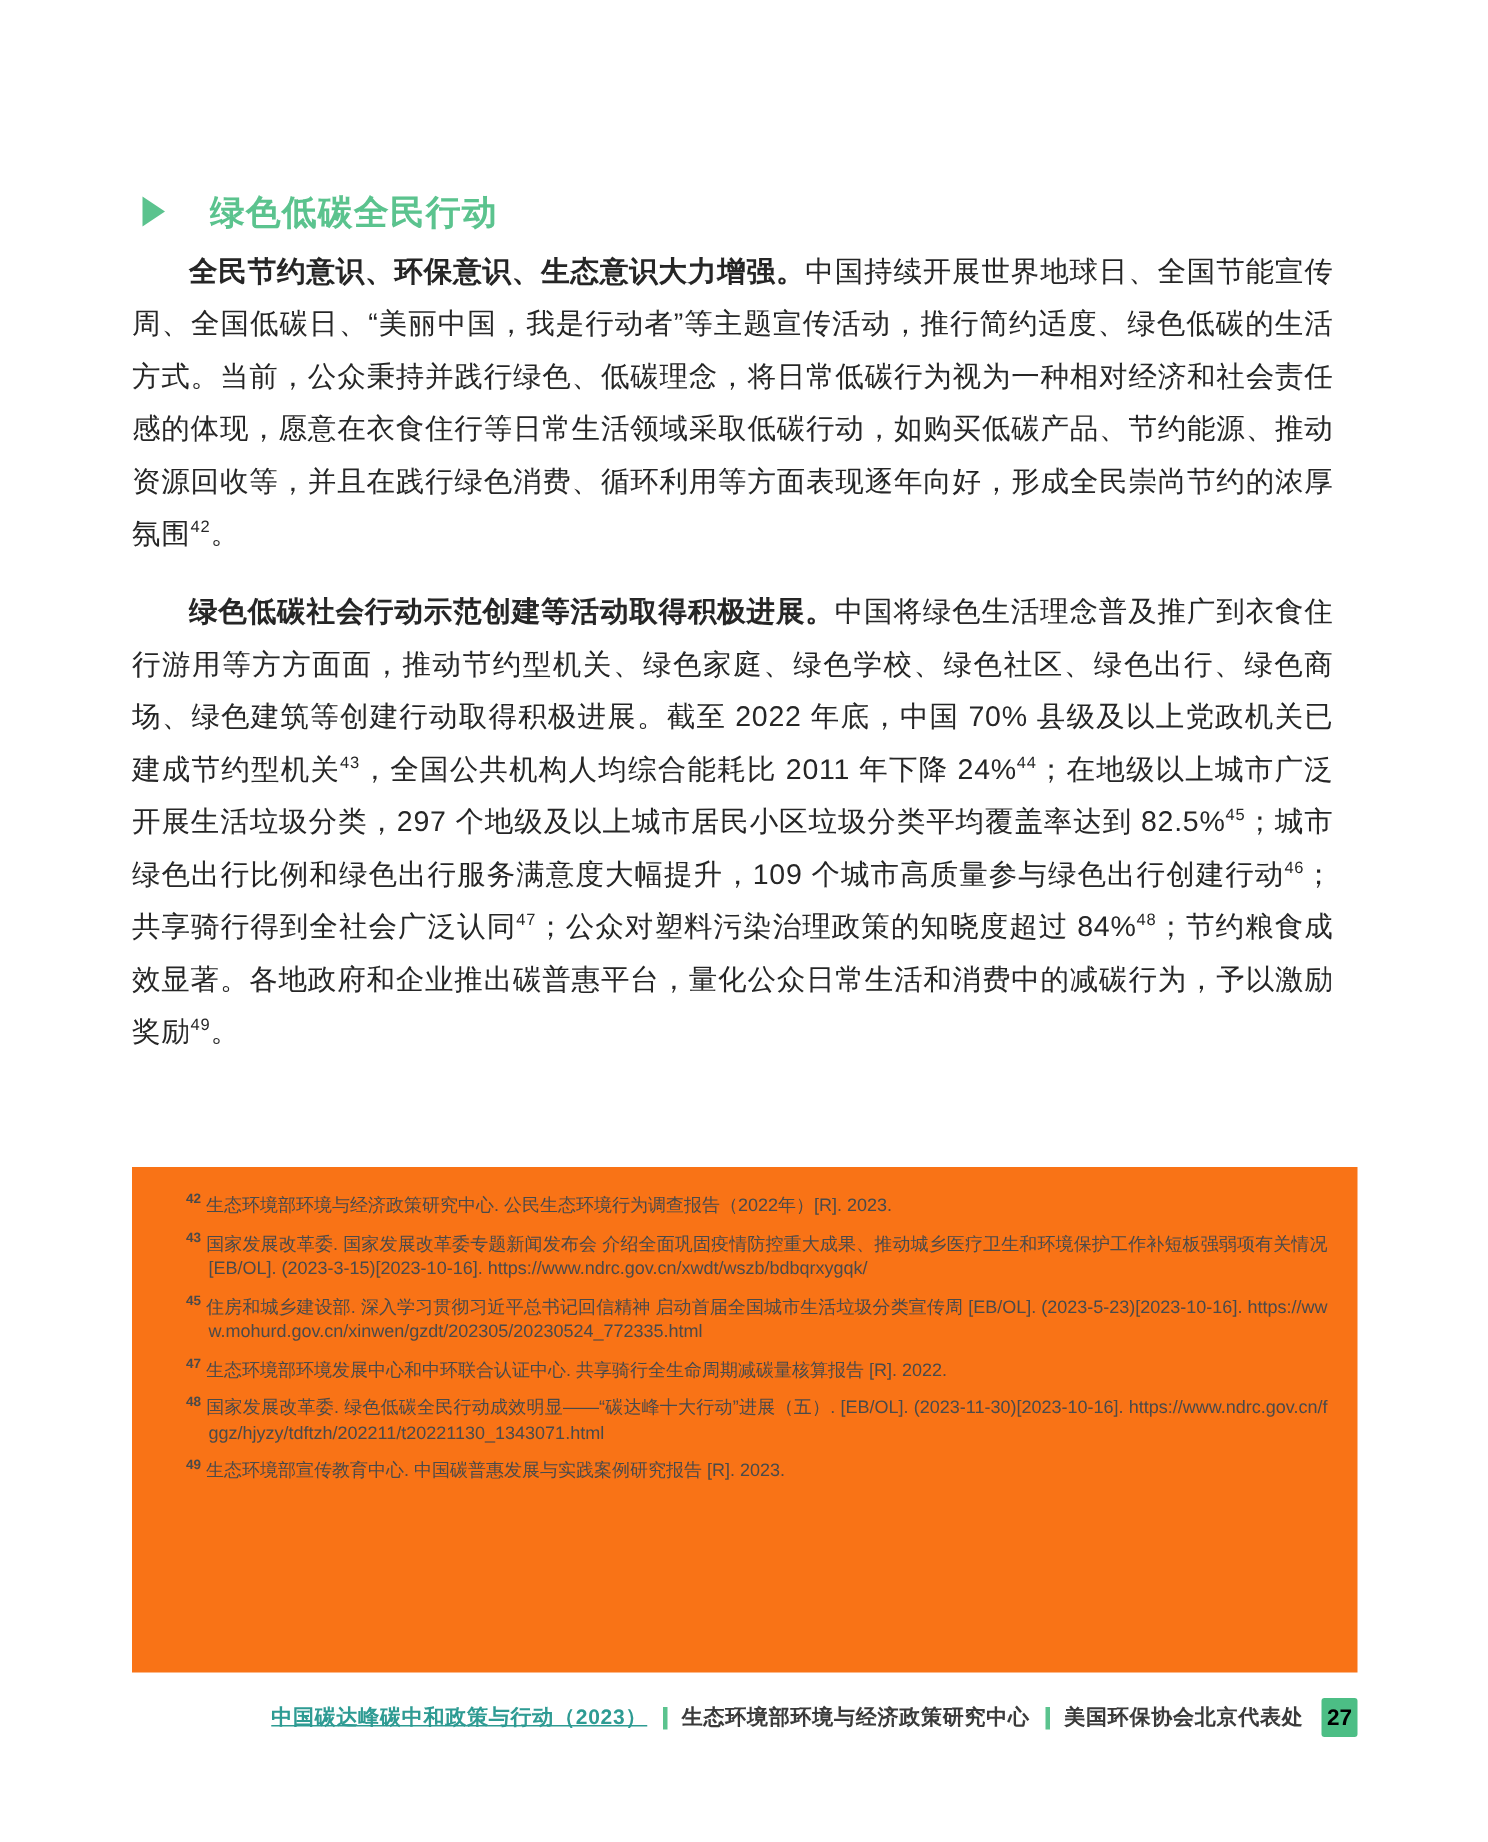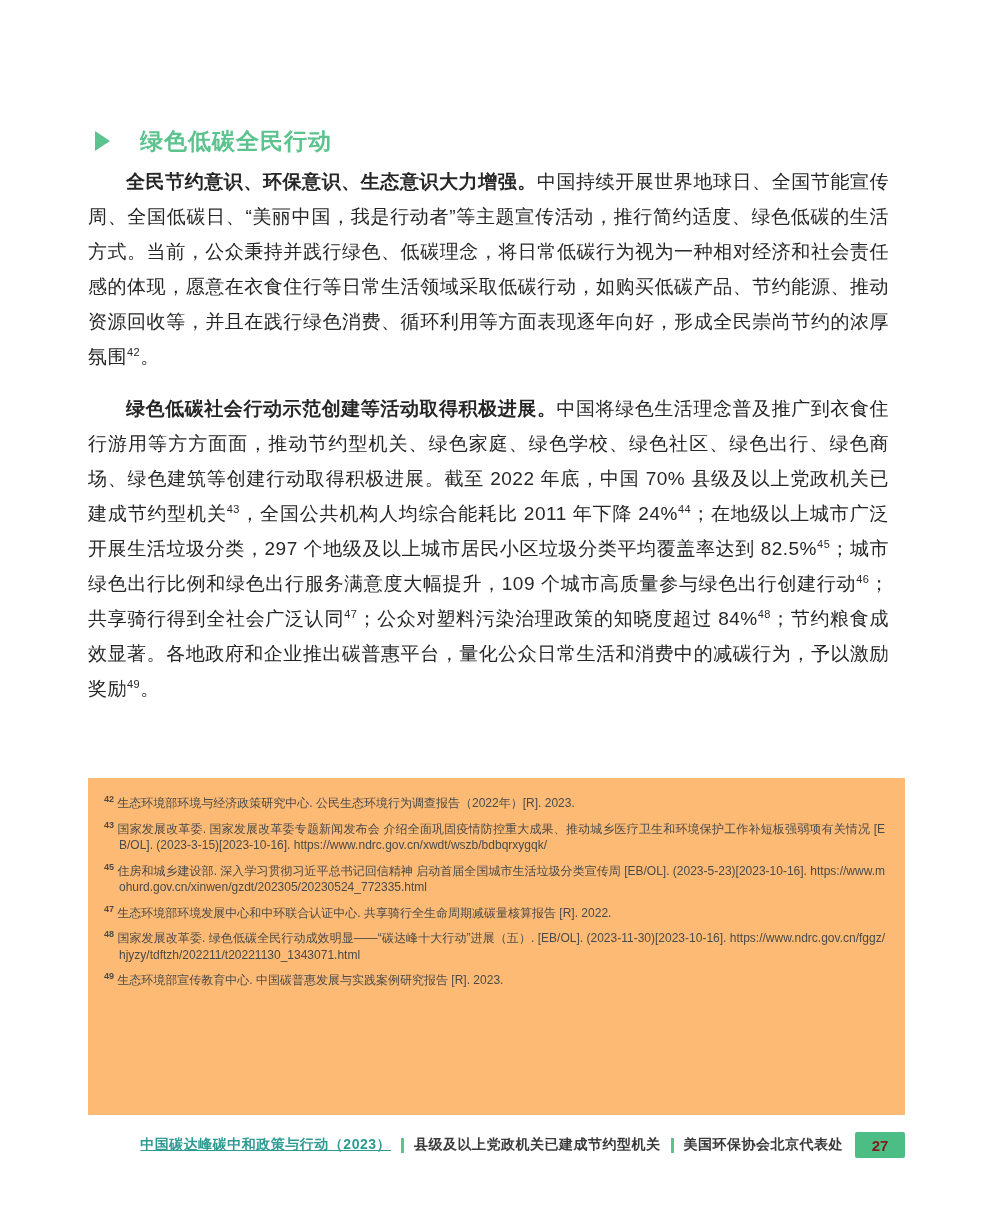--- a/index.html
+++ b/index.html
@@ -20,39 +20,39 @@
   .content p{
     margin:0 16px 17px 0;font-size:19px;line-height:35px;color:#262626;
     text-align:justify;text-indent:2em;letter-spacing:0.5px;
   }
   .content p span.bold{font-weight:bold;}
   .content sup{font-size:11px;line-height:0;vertical-align:super;}
 
   
   .footnotes{
     position:absolute;top:778px;left:88px;width:817px;height:337px;
-    background:#fdba74;box-sizing:border-box;padding:17px 20px 14px 16px;overflow:hidden;
+    background:#f97316;box-sizing:border-box;padding:17px 20px 14px 36px;overflow:hidden;
   }
   .footnote{
     font-size:12px;line-height:16.5px;color:#4A4A4A;margin:0 0 9px 0;
     padding-left:15px;text-indent:-15px;text-align:justify;word-break:break-all;
   }
   .footnote sup{font-size:9px;font-weight:bold;line-height:0;vertical-align:super;}
 
   
   .footer{
     position:absolute;top:1131px;right:87px;height:28px;
     display:flex;align-items:center;white-space:nowrap;
   }
   .f-title{font-size:14px;font-weight:bold;color:#2E9B93;letter-spacing:0.5px;text-decoration:underline;}
   .f-org{font-size:14px;font-weight:bold;color:#3A3A3A;letter-spacing:0.5px;}
   .f-div{display:inline-block;width:3px;height:15px;background:#5BC38E;margin:0 10px;}
   .f-page{
     display:inline-flex;align-items:center;justify-content:center;
-    width:50px;height:26px;margin-left:12px;background:#4CBE85;color:#7f1d1d;
+    width:24px;height:26px;margin-left:12px;background:#4CBE85;color:#000000;
     font-size:15px;font-weight:bold;border-radius:2px;
   }
 </style>
 </head>
 <body>
 
 <div class="page">
 
   <div class="heading">
     <span class="tri"></span>
@@ -69,19 +69,19 @@
       <div class="footnote"><sup>43</sup> 国家发展改革委. 国家发展改革委专题新闻发布会 介绍全面巩固疫情防控重大成果、推动城乡医疗卫生和环境保护工作补短板强弱项有关情况 [EB/OL]. (2023-3-15)[2023-10-16]. https://www.ndrc.gov.cn/xwdt/wszb/bdbqrxygqk/</div>
       <div class="footnote"><sup>45</sup> 住房和城乡建设部. 深入学习贯彻习近平总书记回信精神 启动首届全国城市生活垃圾分类宣传周 [EB/OL]. (2023-5-23)[2023-10-16]. https://www.mohurd.gov.cn/xinwen/gzdt/202305/20230524_772335.html</div>
       <div class="footnote"><sup>47</sup> 生态环境部环境发展中心和中环联合认证中心. 共享骑行全生命周期减碳量核算报告 [R]. 2022.</div>
       <div class="footnote"><sup>48</sup> 国家发展改革委. 绿色低碳全民行动成效明显——“碳达峰十大行动”进展（五）. [EB/OL]. (2023-11-30)[2023-10-16]. https://www.ndrc.gov.cn/fggz/hjyzy/tdftzh/202211/t20221130_1343071.html</div>
       <div class="footnote"><sup>49</sup> 生态环境部宣传教育中心. 中国碳普惠发展与实践案例研究报告 [R]. 2023.</div>
     </div>
 
   <div class="footer">
     <span class="f-title">中国碳达峰碳中和政策与行动（2023）</span>
     <span class="f-div"></span>
-    <span class="f-org">县级及以上党政机关已建成节约型机关</span>
+    <span class="f-org">生态环境部环境与经济政策研究中心</span>
     <span class="f-div"></span>
     <span class="f-org">美国环保协会北京代表处</span>
     <span class="f-page">27</span>
   </div>
 
 </div>
 
 </body></html>

